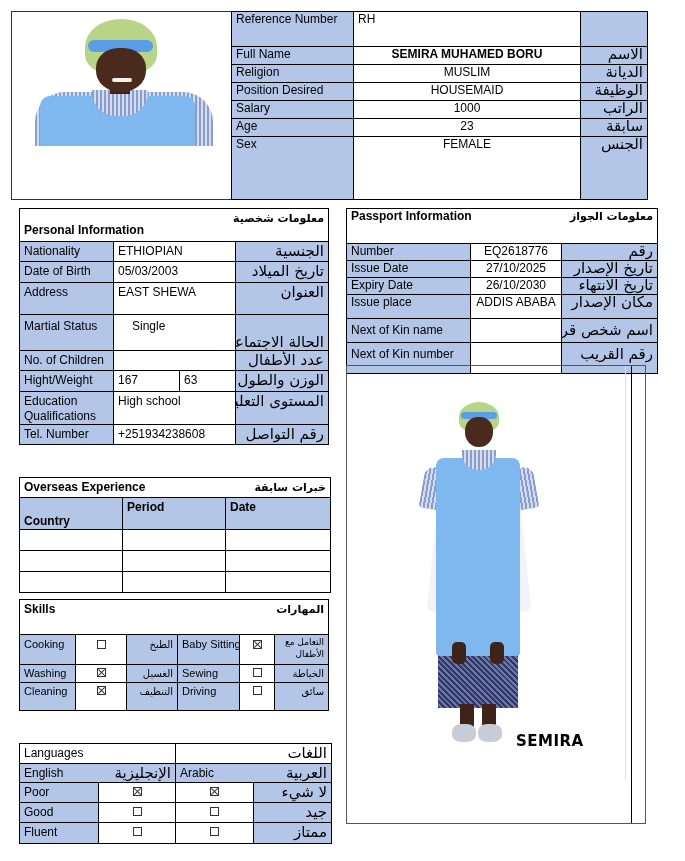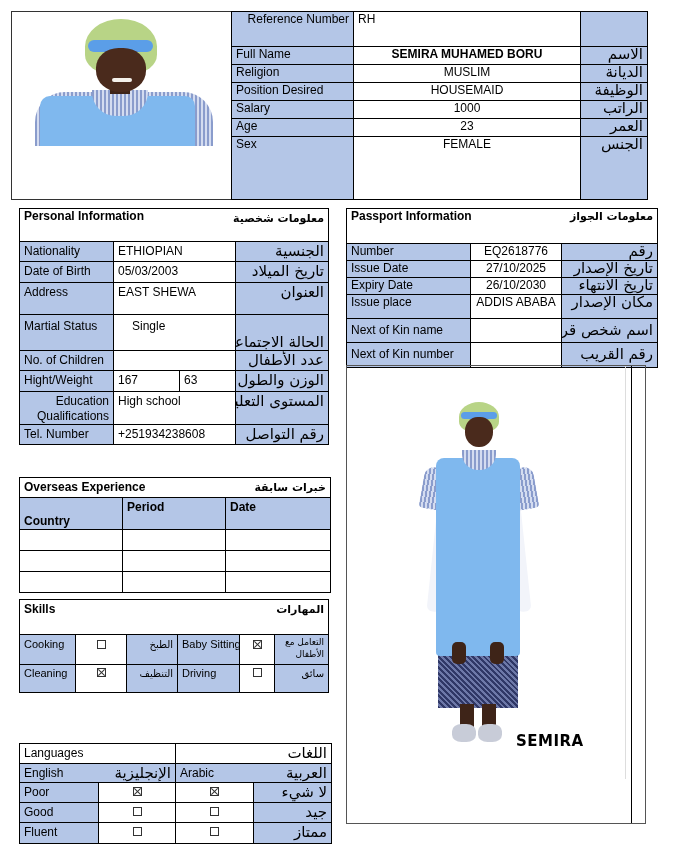--- a/index.html
+++ b/index.html
@@ -5,21 +5,21 @@
   * { box-sizing: border-box; margin: 0; padding: 0; }
   html, body { width: 685px; height: 861px; background: #ffffff; overflow: hidden; }
   body { position: relative; font-family: "Liberation Sans", "DejaVu Sans", sans-serif; color: #000; font-size: 12px; }
   .abs { position: absolute; }
   table { border-collapse: collapse; table-layout: fixed; position: absolute; }
   td { border: 1px solid #000; padding: 0 4px; vertical-align: top; font-size: 12px; line-height: 15px; overflow: hidden; white-space: nowrap; }
   .blue { background: #B4C6E7; }
   .c { text-align: center; }
   .r { text-align: right; direction: rtl; }
   .b { font-weight: bold; }
-  .wrap { white-space: normal; text-align: right; }
+  .wrap { white-space: normal; }
   .ar { font-family: "DejaVu Sans", sans-serif; font-size: 15px; }
   .ar-b { font-family: "DejaVu Sans", sans-serif; font-size: 11px; font-weight: bold; }
   .small td { font-size: 11px; }
   .chk { display: inline-block; width: 9px; height: 9px; border: 1px solid #333; position: relative; vertical-align: middle; margin-top: -2px; }
   .chk.on::before, .chk.on::after { content: ""; position: absolute; left: 3px; top: -1px; width: 1px; height: 9px; background: #333; }
   .chk.on::before { transform: rotate(45deg); }
   .chk.on::after { transform: rotate(-45deg); }
 
   
   #hdr-photo-box { left: 11px; top: 11px; width: 221px; height: 189px; border: 1px solid #333; border-right: none; }
@@ -89,40 +89,40 @@
     <td class="blue r ar">الوظيفة</td>
   </tr>
   <tr style="height:18px">
     <td class="blue">Salary</td>
     <td class="c">1000</td>
     <td class="blue r ar">الراتب</td>
   </tr>
   <tr style="height:18px">
     <td class="blue">Age</td>
     <td class="c">23</td>
-    <td class="blue r ar">العمر</td>
+    <td class="blue r ar">سابقة</td>
   </tr>
   <tr style="height:63px">
     <td class="blue">Sex</td>
     <td class="c">FEMALE</td>
     <td class="blue r ar">الجنس</td>
   </tr>
 </tbody>
   </table>
 
 <table style="left:19px;top:208px;width:309px;">
   <colgroup>
       <col style="width:94px">
       <col style="width:66px">
       <col style="width:56px">
       <col style="width:93px">
     </colgroup>
   <tbody>
       <tr style="height:33px">
-    <td colspan="2" class="b" style="border-right:none;padding-top:0;">Personal Information</td>
+    <td colspan="2" class="b" style="border-right:none;padding-top:14px;">Personal Information</td>
     <td colspan="2" class="r ar-b" style="border-left:none;padding-top:2px;">معلومات شخصية</td>
   </tr>
   <tr style="height:20px">
     <td class="blue" style="padding-top:2px">Nationality</td>
     <td colspan="2" style="padding-top:2px">ETHIOPIAN</td>
     <td class="blue r ar" style="padding-top:2px">الجنسية</td>
   </tr>
   <tr style="height:21px">
     <td class="blue" style="padding-top:2px">Date of Birth</td>
     <td colspan="2" style="padding-top:2px">05/03/2003</td>
@@ -191,21 +191,21 @@
   <tr style="height:24px">
     <td class="blue">Issue place</td>
     <td class="c">ADDIS ABABA</td>
     <td class="blue r ar">مكان الإصدار</td>
   </tr>
   <tr style="height:24px">
     <td class="blue" style="padding-top:4px">Next of Kin name</td>
     <td></td>
     <td class="blue r ar" style="padding-top:4px">اسم شخص قريب</td>
   </tr>
-  <tr style="height:25px">
+  <tr style="height:31px">
     <td class="blue" style="padding-top:4px">Next of Kin number</td>
     <td></td>
     <td class="blue r ar" style="padding-top:4px">رقم القريب</td>
   </tr>
 </tbody>
   </table>
 
 <div class="abs" style="left:346px;top:365px;width:300px;height:459px;border:1px solid #555;">
   <div class="abs" style="left:284px;top:0;width:1px;height:457px;background:#000;"></div>
   <div class="abs" style="left:278px;top:0;width:1px;height:413px;background:#ddd;"></div>
@@ -289,20 +289,28 @@
     <td colspan="3" class="b" style="border-right:none;padding-top:2px;font-size:12px;">Skills</td>
     <td colspan="3" class="r ar-b" style="border-left:none;padding-top:2px;">المهارات</td>
   </tr>
   <tr style="height:30px">
     <td class="blue" style="padding-top:2px">Cooking</td>
     <td class="c" style="padding-top:2px"><span class="chk"></span></td>
     <td class="blue r ar" style="padding-top:2px;font-size:10px">الطبخ</td>
     <td class="blue" style="padding-top:2px">Baby Sitting</td>
     <td class="c" style="padding-top:2px"><span class="chk on"></span></td>
     <td class="blue r ar wrap" style="padding-top:1px;font-size:9px;line-height:12px">التعامل مع الأطفال</td>
+  </tr>
+  <tr style="height:18px">
+    <td class="blue" style="padding-top:1px">Washing</td>
+    <td class="c"><span class="chk on"></span></td>
+    <td class="blue r ar" style="padding-top:1px;font-size:10px">الغسيل</td>
+    <td class="blue" style="padding-top:1px">Sewing</td>
+    <td class="c"><span class="chk"></span></td>
+    <td class="blue r ar" style="padding-top:1px;font-size:10px">الخياطة</td>
   </tr>
   <tr style="height:28px">
     <td class="blue" style="padding-top:1px">Cleaning</td>
     <td class="c"><span class="chk on"></span></td>
     <td class="blue r ar" style="padding-top:1px;font-size:10px">التنظيف</td>
     <td class="blue" style="padding-top:1px">Driving</td>
     <td class="c"><span class="chk"></span></td>
     <td class="blue r ar" style="padding-top:1px;font-size:10px">سائق</td>
   </tr>
 </tbody>

